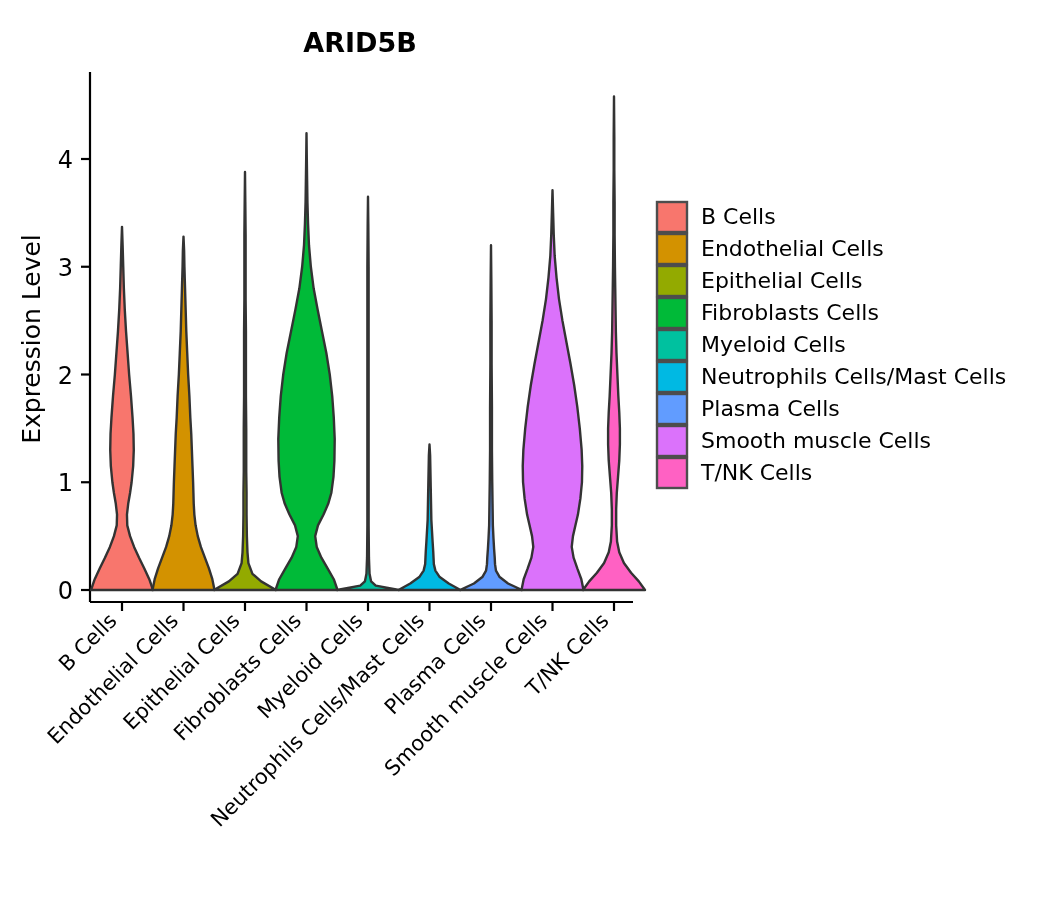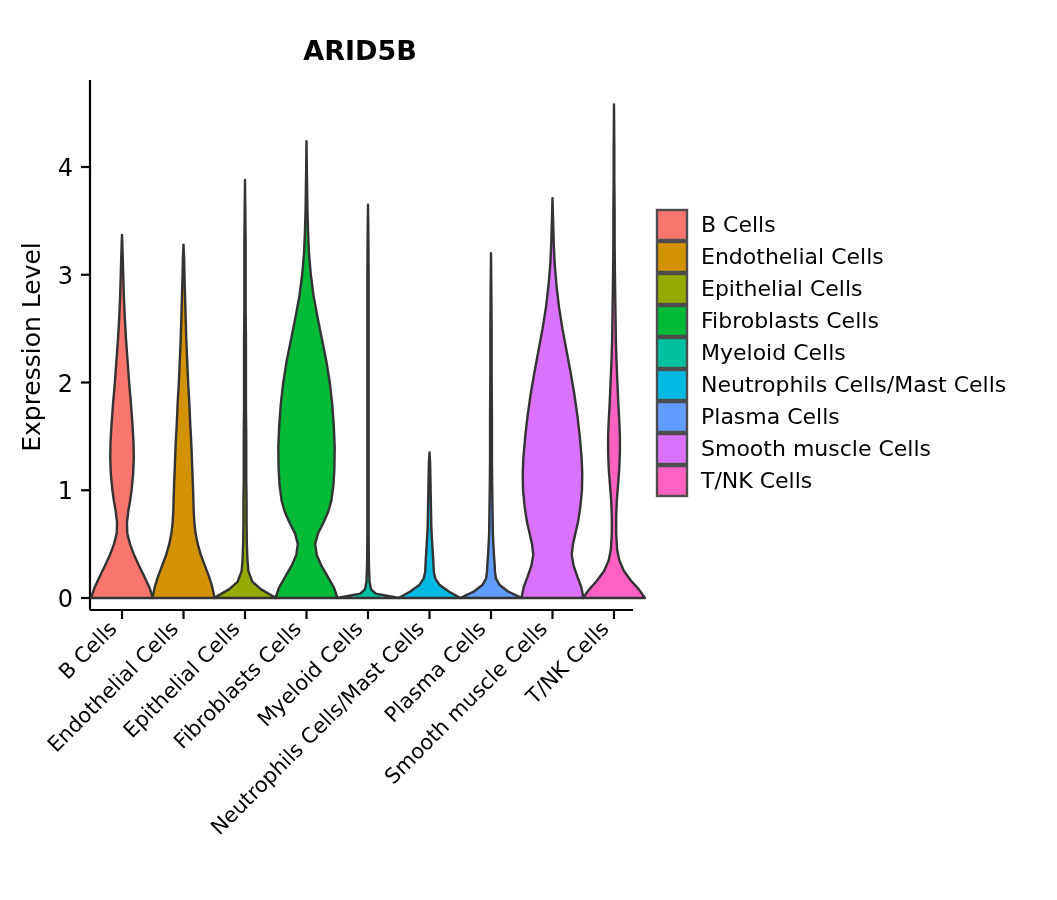--- a/index.html
+++ b/index.html
@@ -3,21 +3,21 @@
 <meta charset="utf-8">
 <style>
   html,body{margin:0;padding:0;background:#ffffff;}
   body{
     width:1057px;height:900px;
     font-family:"DejaVu Sans", sans-serif;
     color:#000000;
     overflow:hidden;
     position:relative;
   }
-  #root{position:absolute;left:0;top:12px;width:1057px;height:704px;}
+  #root{position:absolute;left:0;top:4px;width:1057px;height:704px;}
   svg.plot{position:absolute;left:0;top:0;width:1057px;height:900px;display:block;}
   .title-text{
     font-family:"DejaVu Sans", sans-serif;
     font-size:27px;font-weight:bold;fill:#000;
   }
   .ylab-text{
     font-family:"DejaVu Sans", sans-serif;
     font-size:25px;fill:#000;
   }
   .tick-text{

